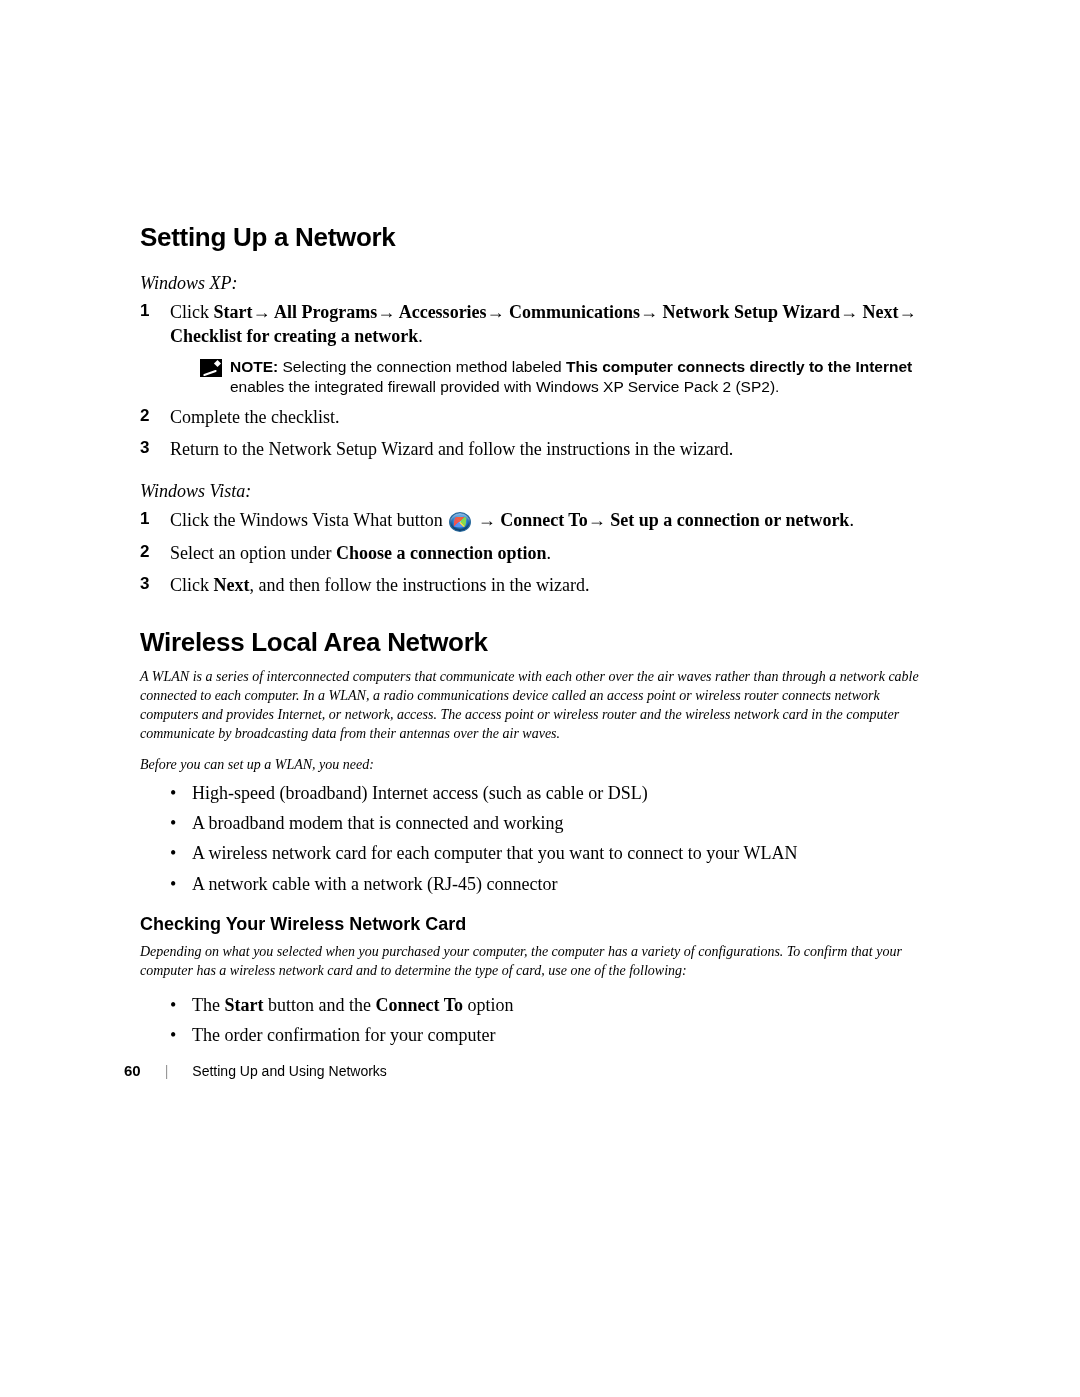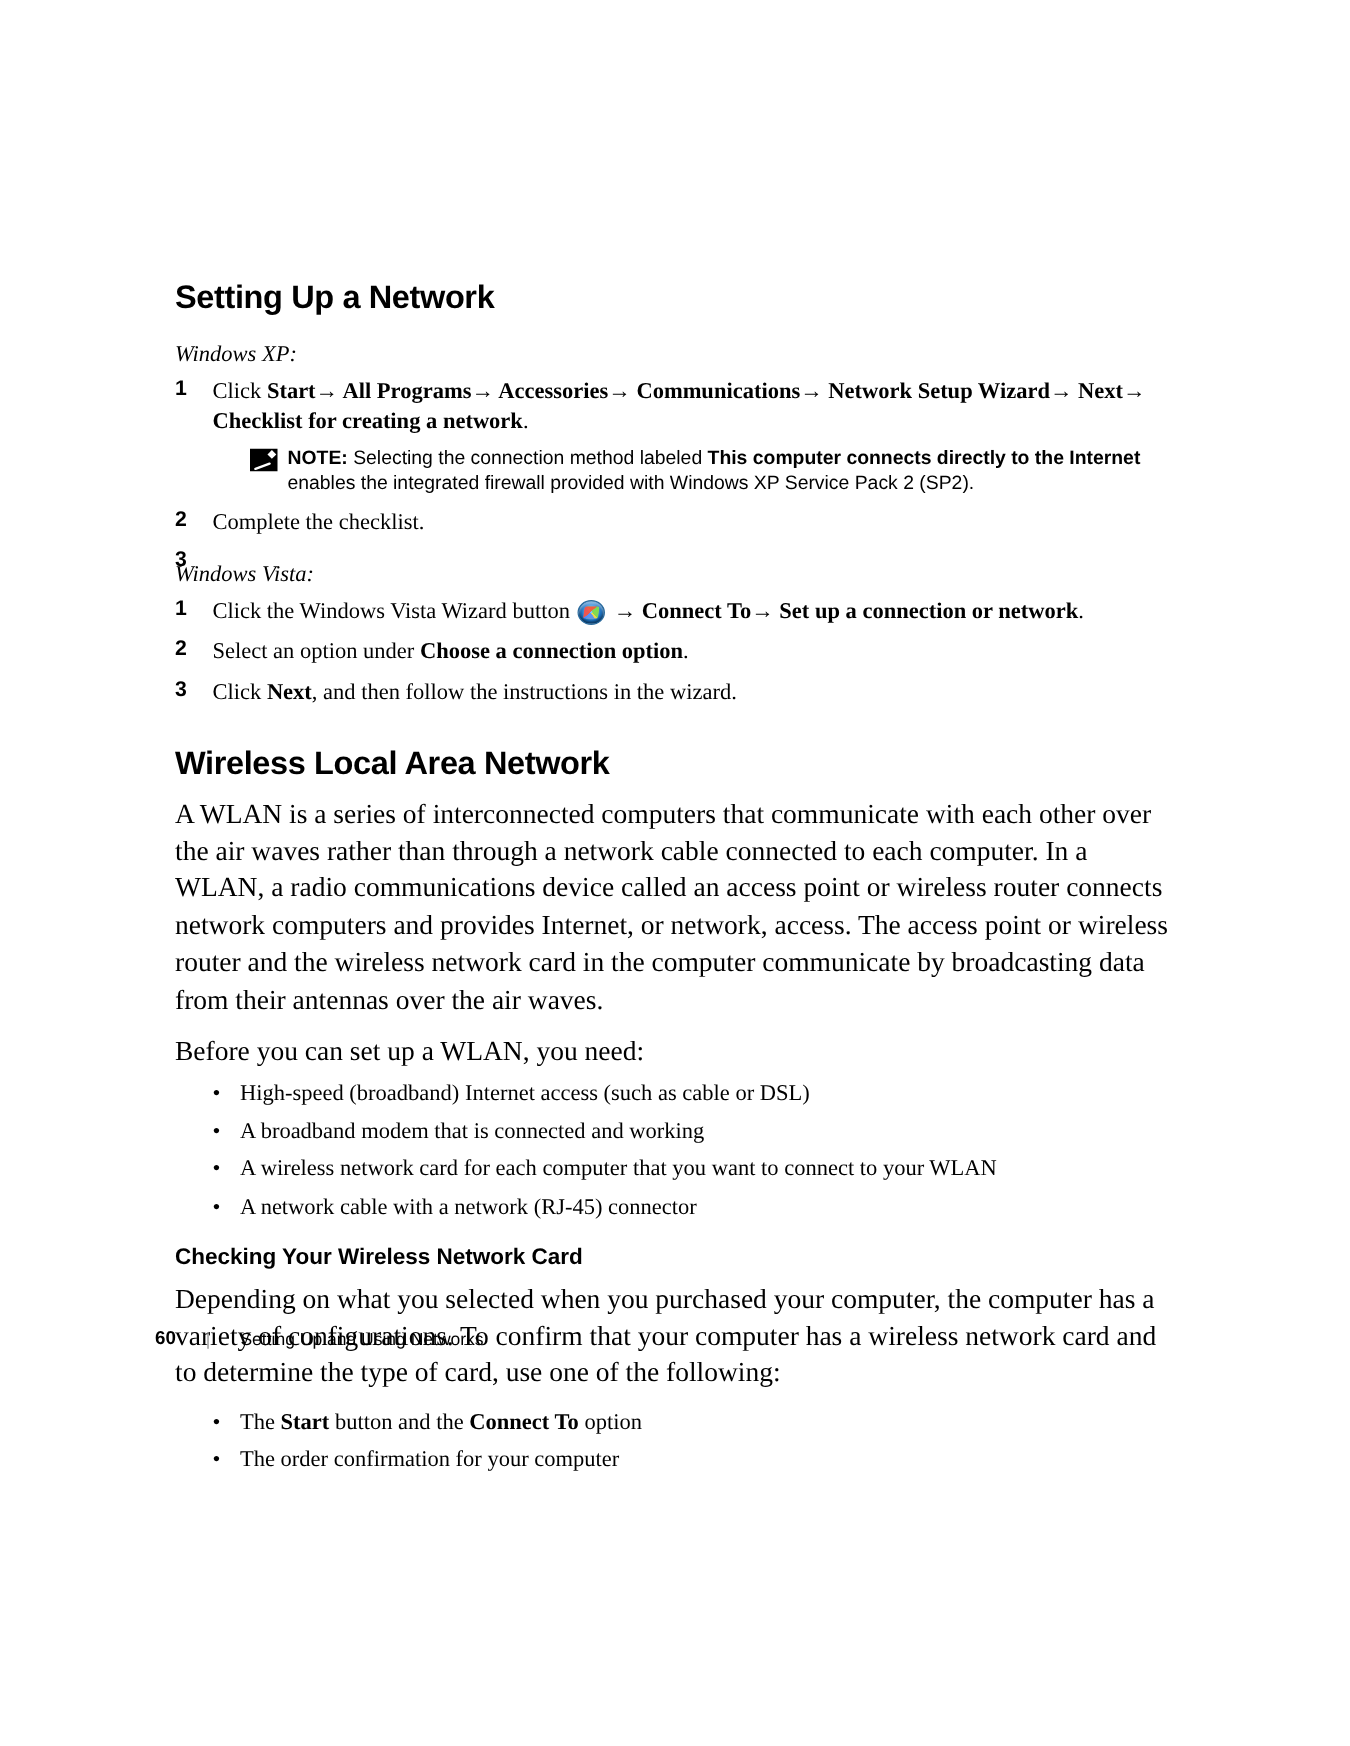--- a/index.html
+++ b/index.html
@@ -115,23 +115,24 @@
     background:
       linear-gradient(135deg, rgba(255,80,60,.9) 0 45%, transparent 46%),
       linear-gradient(-135deg, rgba(120,220,80,.9) 0 45%, transparent 46%),
       linear-gradient(45deg, rgba(80,140,255,.9) 0 45%, transparent 46%),
       linear-gradient(-45deg, rgba(255,220,60,.9) 0 45%, transparent 46%);
     border-radius:2px;
     transform: skewX(-8deg);
   }
   .h1.second { margin-top: 30px; }
   .para {
-    font-size: 22px;
+    font-size: 14px;
     line-height: 1.35;
     margin-bottom: 12px;
+    font-style: italic;
   }
   .h2 {
     font-family: Arial, Helvetica, sans-serif;
     font-weight: 700;
     font-size: 18px;
     margin-top: 18px;
     margin-bottom: 8px;
   }
   ul.bullets {
     list-style: none;
@@ -185,29 +186,30 @@
           <span class="nlabel">NOTE: </span><span>Selecting the connection method labeled </span><span class="nbold">This computer connects directly to the Internet</span><span> enables the integrated firewall provided with Windows XP Service Pack 2 (SP2).</span>
         </div>
       </div>
     </li>
     <li>
       <span class="num">2</span>
       <span>Complete the checklist.</span>
     </li>
     <li>
       <span class="num">3</span>
+      <span>Return to the Network Setup Wizard and follow the instructions in the wizard.</span>
     </li>
   </ol>
 
   <div class="os-label">Windows Vista:</div>
 
   <ol class="steps">
     <li>
       <span class="num">1</span>
-      <span>Click the Windows Vista Wizard button </span><span class="vista-icon"></span><span class="bold"> → Connect To→ Set up a connection or network</span><span>.</span>
+      <span>Click the Windows Vista What button </span><span class="vista-icon"></span><span class="bold"> → Connect To→ Set up a connection or network</span><span>.</span>
     </li>
     <li>
       <span class="num">2</span>
       <span>Select an option under </span><span class="bold">Choose a connection option</span><span>.</span>
     </li>
     <li>
       <span class="num">3</span>
       <span>Click </span><span class="bold">Next</span><span>, and then follow the instructions in the wizard.</span>
     </li>
   </ol>

